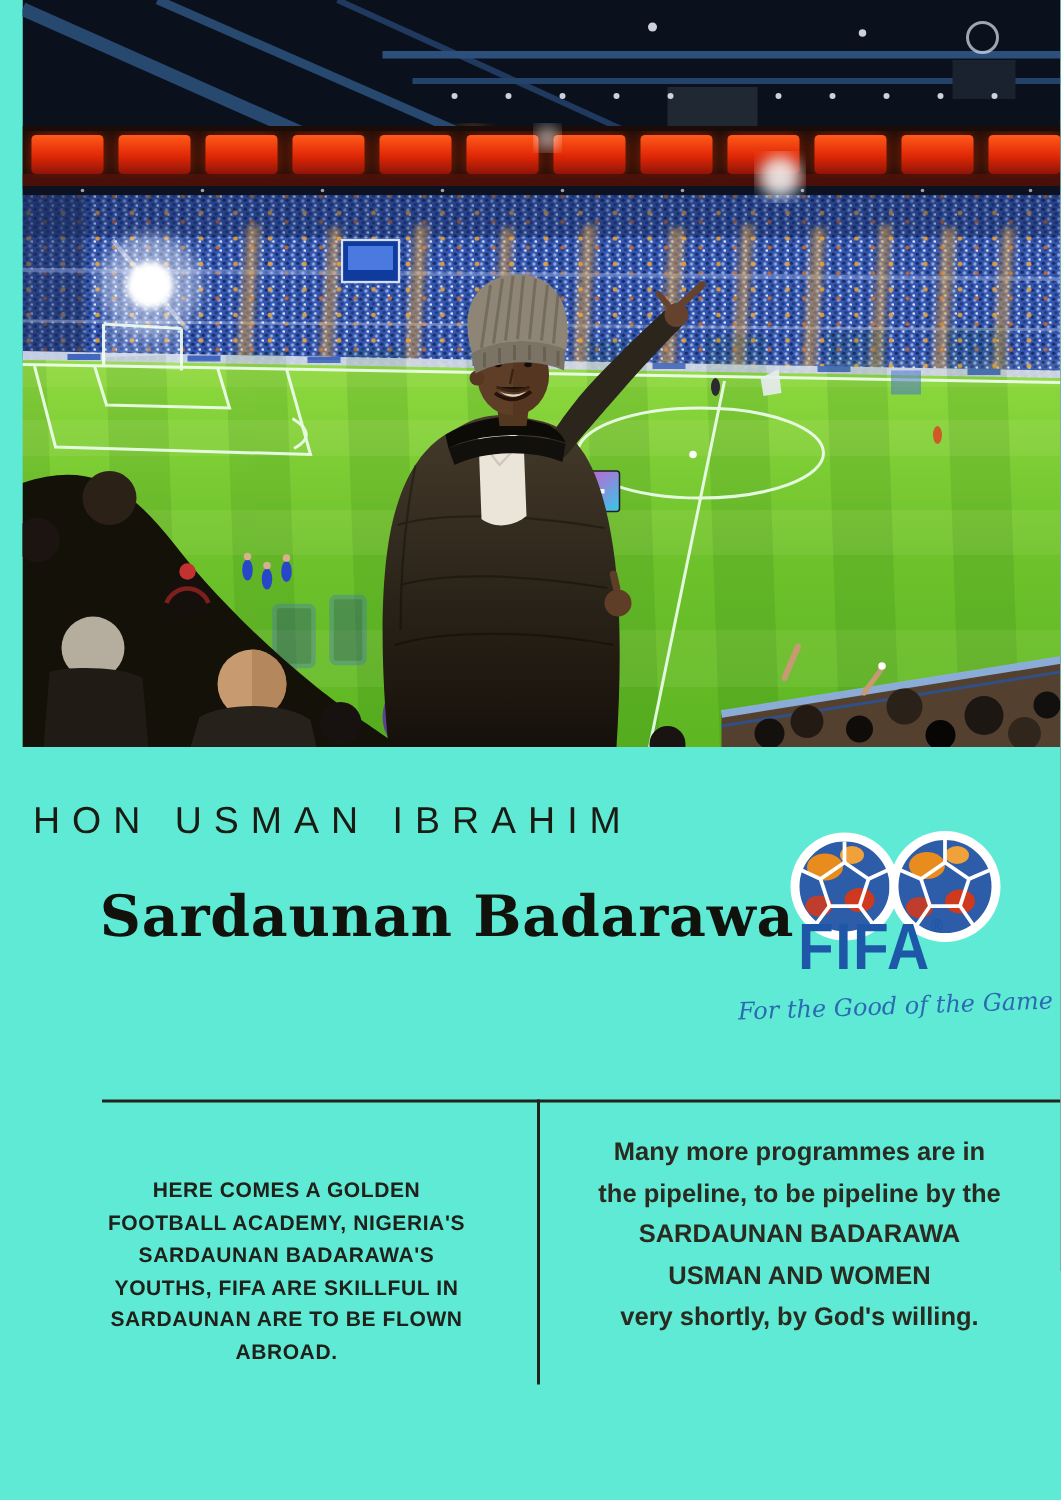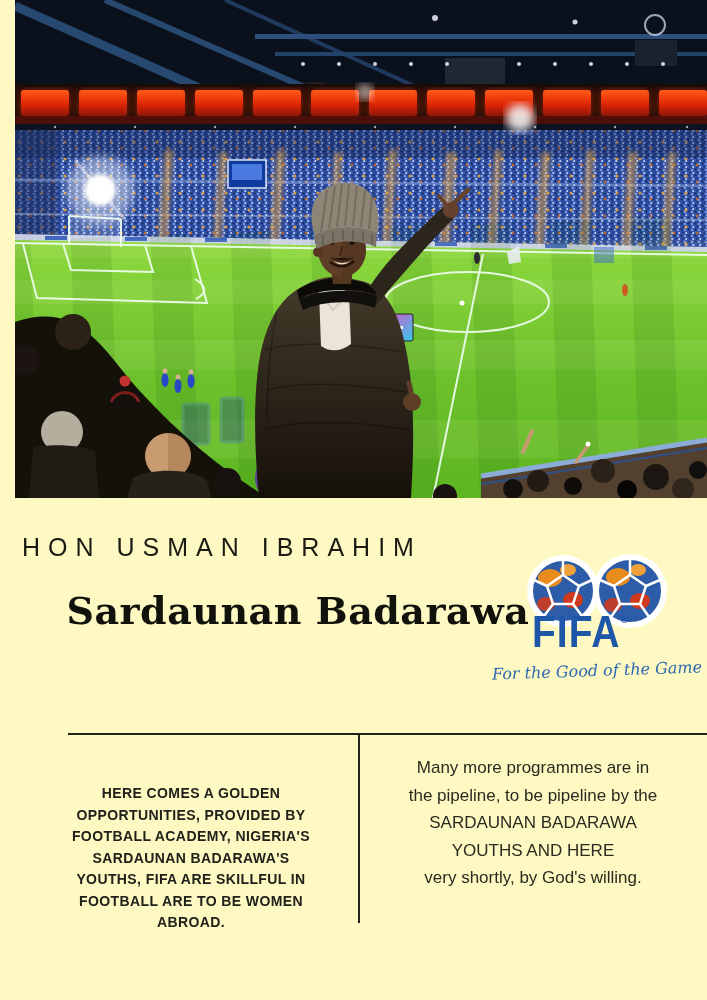--- a/index.html
+++ b/index.html
@@ -1,16 +1,16 @@
 <!DOCTYPE html>
 <html><head>
 <meta charset="utf-8">
 <style>
   html,body{margin:0;padding:0;background:#888;}
-  .page{position:relative;width:707px;height:1000px;background:#fef9c3;overflow:hidden;
+  .page{position:relative;width:707px;height:1000px;background:#5eead4;overflow:hidden;
         font-family:"Liberation Sans",sans-serif;margin:0 auto;}
   .photo{position:absolute;left:15px;top:0;width:692px;height:498px;}
   .photo svg{display:block;width:692px;height:498px;}
   .hon{position:absolute;left:22px;top:533px;font-size:25px;letter-spacing:8px;
        font-weight:500;color:#1a1b12;white-space:nowrap;}
   .title{position:absolute;left:18px;top:590px;width:560px;text-align:center;
          font-family:"DejaVu Serif","Liberation Serif",serif;font-weight:700;
          font-size:38px;line-height:41px;color:#12120d;letter-spacing:.5px;}
   .fifa{position:absolute;left:488px;top:548px;width:219px;height:146px;}
   .fifa-balls{position:absolute;left:30px;top:0;width:160px;height:86px;}
@@ -19,21 +19,21 @@
              white-space:nowrap;}
   .fifa-word sup{font-size:11px;vertical-align:22px;letter-spacing:0;}
   .fifa-tag{position:absolute;left:-2px;top:113px;width:222px;text-align:center;
             font-family:"DejaVu Serif","Liberation Serif",serif;font-style:italic;
             font-size:16px;color:#2d6ab2;transform:rotate(-2deg);white-space:nowrap;}
   .hline{position:absolute;left:68px;top:733px;width:639px;height:2px;background:#22231a;}
   .vline{position:absolute;left:358px;top:733px;width:2px;height:190px;background:#22231a;}
   .col-left{position:absolute;left:45px;top:763px;width:292px;text-align:center;
             font-weight:700;font-size:14px;line-height:21.5px;letter-spacing:.4px;color:#20211a;margin-top:20px;}
   .col-right{position:absolute;left:368px;top:754px;width:330px;text-align:center;
-             font-size:17px;line-height:27.5px;color:#2a2b20;font-weight:400;}
+             font-size:17px;line-height:27.5px;color:#2a2b20;font-weight:700;}
 </style>
 </head>
 <body>
 
 <div class="page">
 
   <div class="photo">
     <svg viewBox="0 0 692 498" xmlns="http://www.w3.org/2000/svg">
       <defs>
         <linearGradient id="pitchG" x1="0" y1="0" x2="0" y2="1">
@@ -369,29 +369,28 @@
     </div>
     <div class="fifa-word"><span>FIFA</span><sup>®</sup></div>
     <div class="fifa-tag">For the Good of the Game</div>
   </div>
 
   <div class="hline"></div>
   <div class="vline"></div>
 
   <div class="col-left">
     <div>HERE COMES A GOLDEN</div>
-    <div>OPPORTUNITIES, PROVIDED BY</div>
     <div>FOOTBALL ACADEMY, NIGERIA'S</div>
     <div>SARDAUNAN BADARAWA'S</div>
     <div>YOUTHS, FIFA ARE SKILLFUL IN</div>
-    <div>FOOTBALL ARE TO BE WOMEN</div>
+    <div>SARDAUNAN ARE TO BE FLOWN</div>
     <div>ABROAD.</div>
   </div>
 
   <div class="col-right">
     <div>Many more programmes are in</div>
     <div>the pipeline, to be pipeline by the</div>
     <div>SARDAUNAN BADARAWA</div>
-    <div>YOUTHS AND HERE</div>
+    <div>USMAN AND WOMEN</div>
     <div>very shortly, by God's willing.</div>
   </div>
 
 </div>
 
 </body></html>

